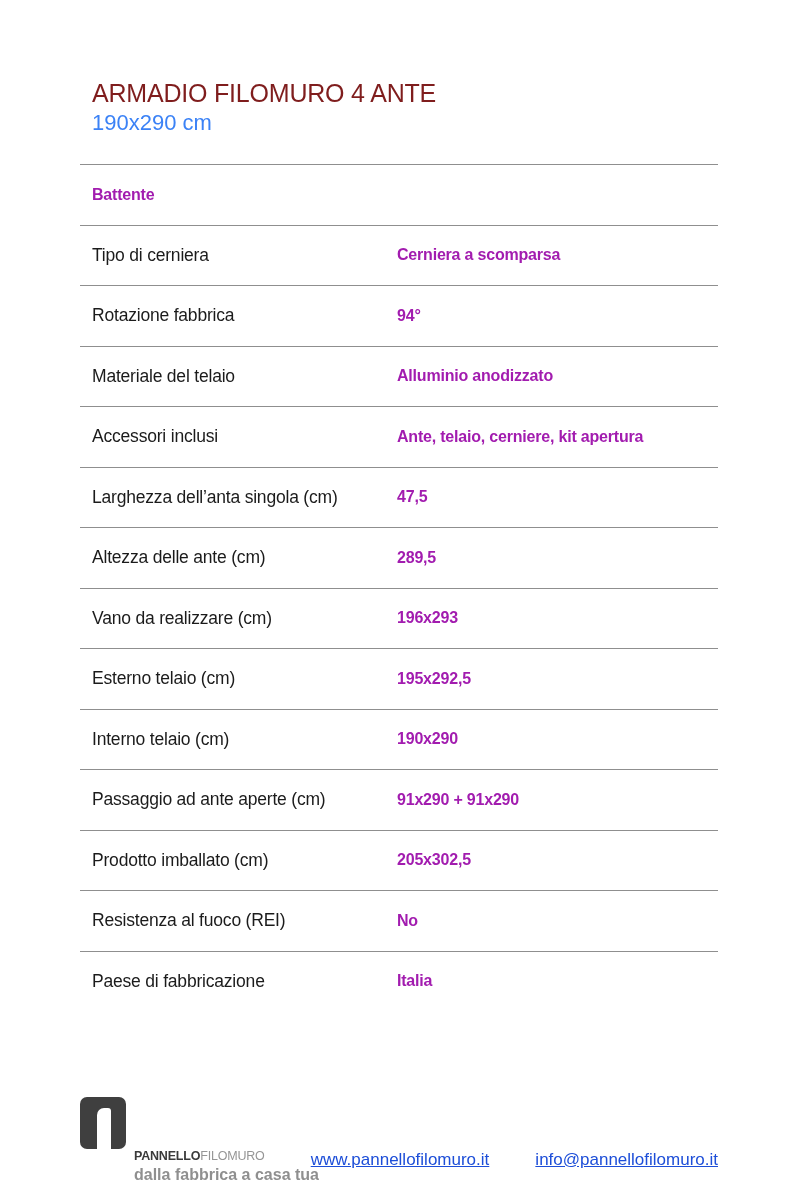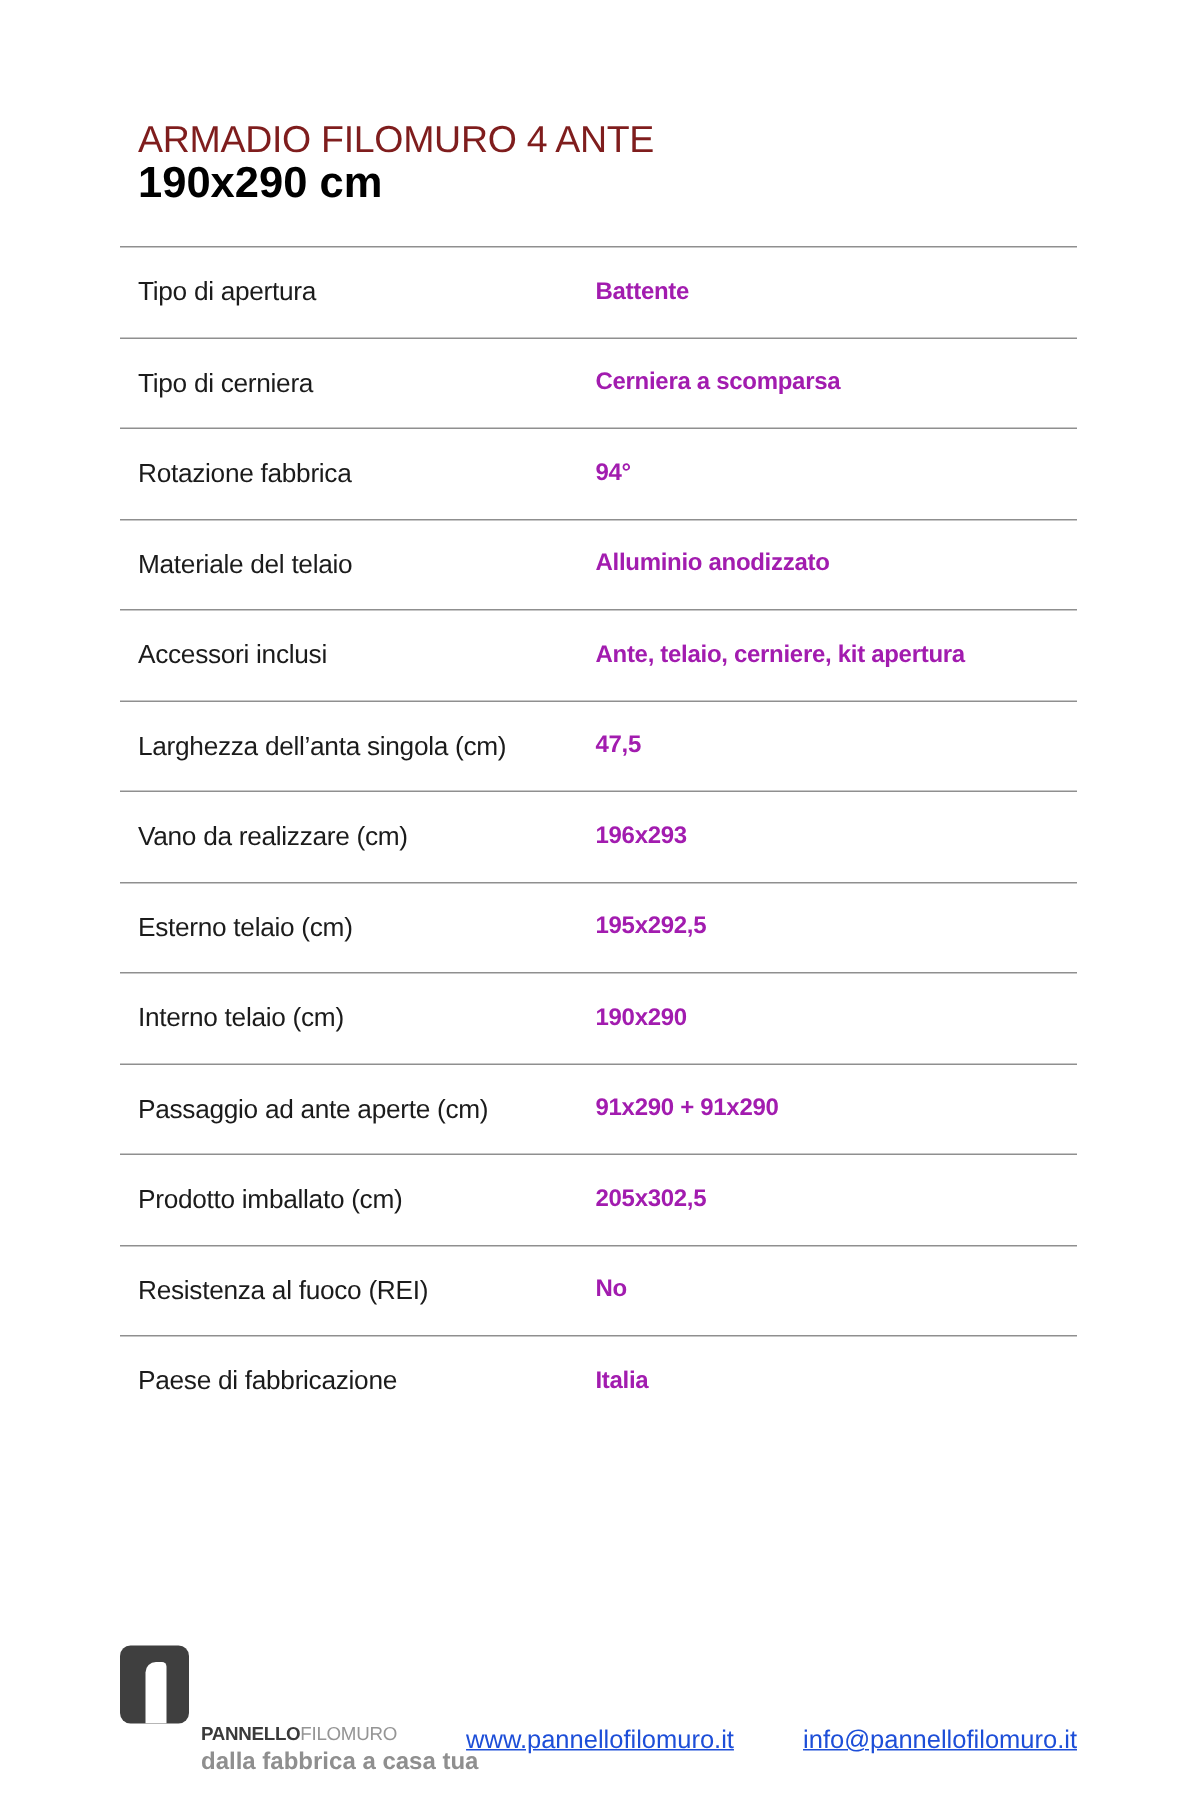--- a/index.html
+++ b/index.html
@@ -11,21 +11,21 @@
     overflow: hidden;
   }
 
   
   .header { position: absolute; left: 92px; top: 78px; }
   .title-line1 {
     font-size: 25px; font-weight: 400; color: #7f1d1d;
     letter-spacing: -0.2px; line-height: 30px; white-space: nowrap;
   }
   .title-line2 {
-    font-size: 29px; font-weight: 700; color: #000000;
+    font-size: 22px; font-weight: 400; color: #3b82f6;
     line-height: 29px; white-space: nowrap;
   }
 
   
   .spec-table { position: absolute; left: 80px; top: 164px; width: 638px; }
   .spec-row {
     display: flex; align-items: center;
     height: 60.5px; box-sizing: border-box;
     border-top: 1.5px solid #8f8f8f;
     padding-left: 12px;
@@ -74,21 +74,20 @@
 </head>
 <body>
 
 <div class="header">
   <div class="title-line1">ARMADIO FILOMURO 4 ANTE</div>
   <div class="title-line2">190x290 cm</div>
 </div>
 
 <div class="spec-table" id="spec-table">
   <div class="spec-row">
-    <div class="spec-label">Tipo di apertura</div>
     <div class="spec-value">Battente</div>
   </div>
 
   <div class="spec-row">
     <div class="spec-label">Tipo di cerniera</div>
     <div class="spec-value">Cerniera a scomparsa</div>
   </div>
 
   <div class="spec-row">
     <div class="spec-label">Rotazione fabbrica</div>
@@ -103,20 +102,24 @@
   <div class="spec-row">
     <div class="spec-label">Accessori inclusi</div>
     <div class="spec-value">Ante, telaio, cerniere, kit apertura</div>
   </div>
 
   <div class="spec-row">
     <div class="spec-label">Larghezza dell’anta singola (cm)</div>
     <div class="spec-value">47,5</div>
   </div>
 
+  <div class="spec-row">
+    <div class="spec-label">Altezza delle ante (cm)</div>
+    <div class="spec-value">289,5</div>
+  </div>
 
   <div class="spec-row">
     <div class="spec-label">Vano da realizzare (cm)</div>
     <div class="spec-value">196x293</div>
   </div>
 
   <div class="spec-row">
     <div class="spec-label">Esterno telaio (cm)</div>
     <div class="spec-value">195x292,5</div>
   </div>

